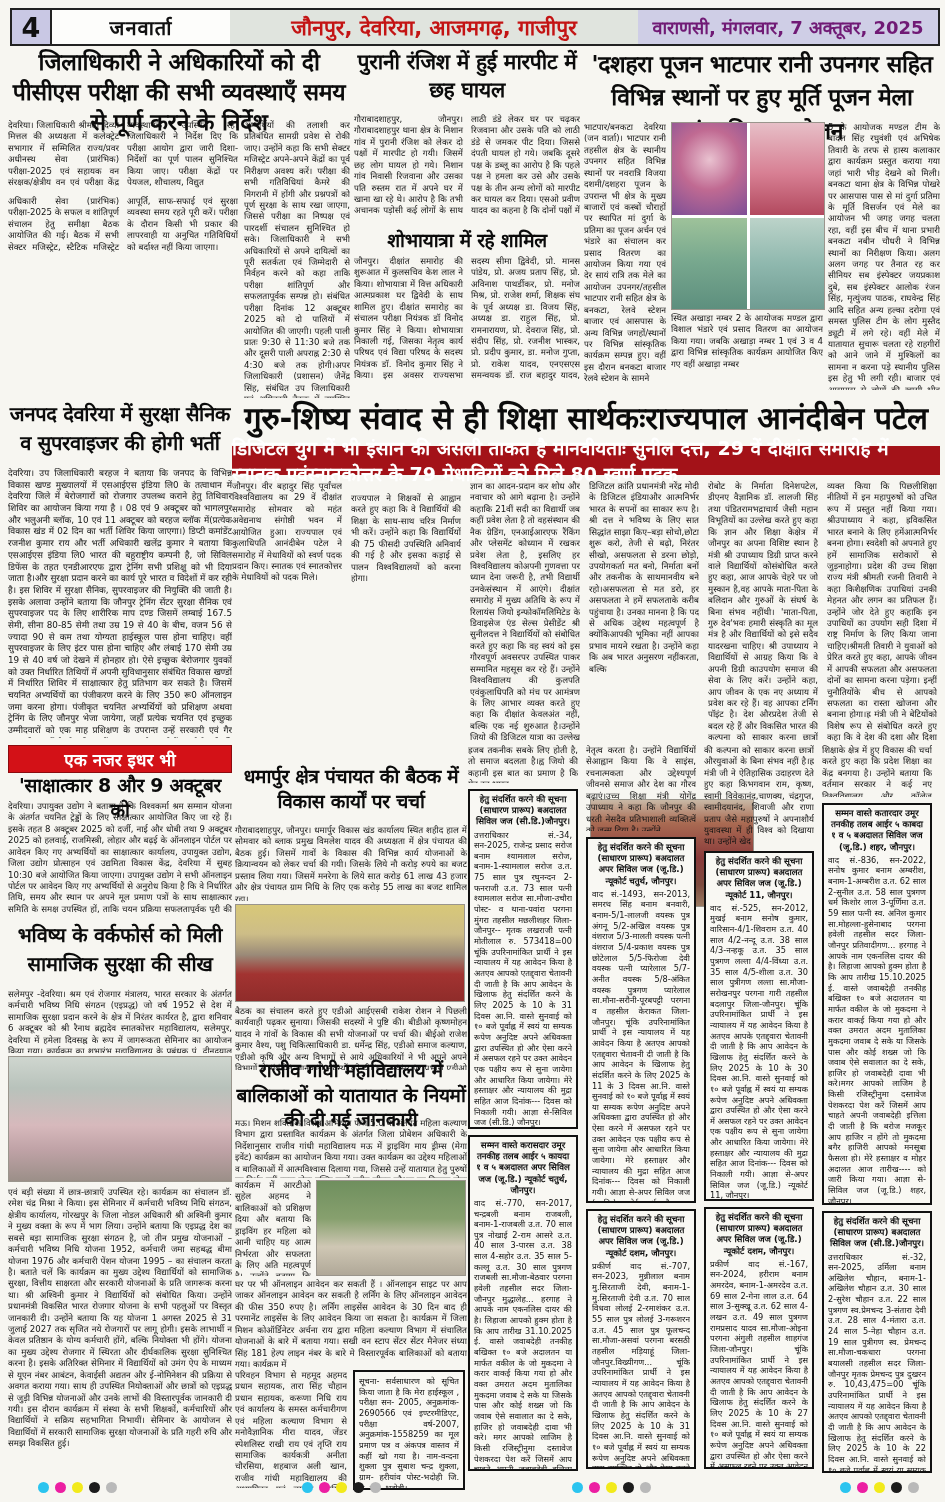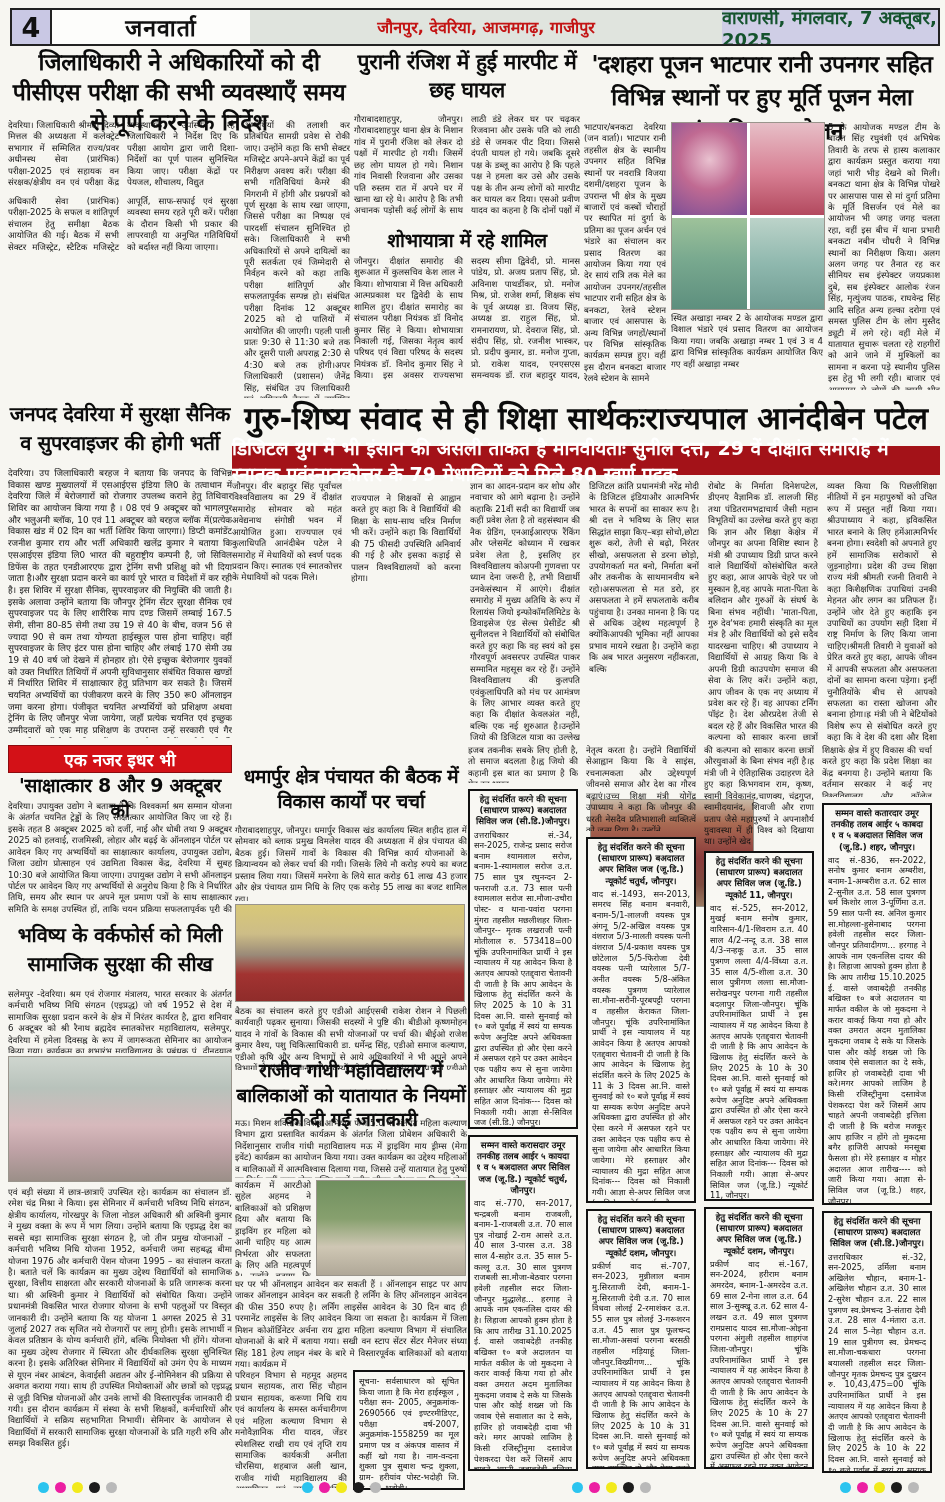--- a/index.html
+++ b/index.html
@@ -3,23 +3,23 @@
 <meta charset="utf-8">
 <style>
   html,body{margin:0;padding:0;background:#e9e7e2;}
   #page{position:relative;width:945px;height:1502px;background:#f7f6f1;margin:0 auto;
         font-family:"DejaVu Sans","Liberation Sans",sans-serif;color:#111;overflow:hidden;}
   .abs{position:absolute;}
   
   .masthead{display:flex;border:2px solid #222;height:34px;background:#fff;}
   .mh-cell{display:flex;align-items:center;justify-content:center;overflow:hidden;}
   .mh-pageno{width:38px;background:#c9c8e4;border-right:2px solid #222;font-size:27px;font-weight:bold;color:#111;}
-  .mh-name{width:178px;background:#fdfdfb;font-size:23px;font-weight:bold;letter-spacing:1px;padding-left:20px;}
-  .mh-cities{flex:1;background:#e0e4de;color:#c31414;font-size:16px;font-weight:bold;}
-  .mh-date{width:216px;background:#cfcee6;color:#14532d;font-size:18px;font-weight:bold;}
+  .mh-name{width:178px;background:#fdfdfb;font-size:20px;font-weight:bold;letter-spacing:1px;}
+  .mh-cities{flex:1;background:#e0e4de;color:#c31414;font-size:21px;font-weight:bold;}
+  .mh-date{width:300px;background:#cfcee6;color:#701a75;font-size:18px;font-weight:bold;}
   
   .hl{font-weight:bold;color:#0b0b0b;text-align:center;letter-spacing:-.3px;}
   .hl-a{font-size:23px;line-height:1.3;}
   .hl-b{font-size:21px;line-height:1.35;}
   .hl-c{font-size:23px;line-height:1.45;}
   .hl-big{font-size:31px;line-height:1.35;}
   .hl-s{font-size:19px;line-height:1.3;}
   .hl-m{font-size:20px;line-height:1.45;}
   
   .bt{font-size:8.6px;line-height:1.33;text-align:justify;color:#141414;overflow:hidden;}

